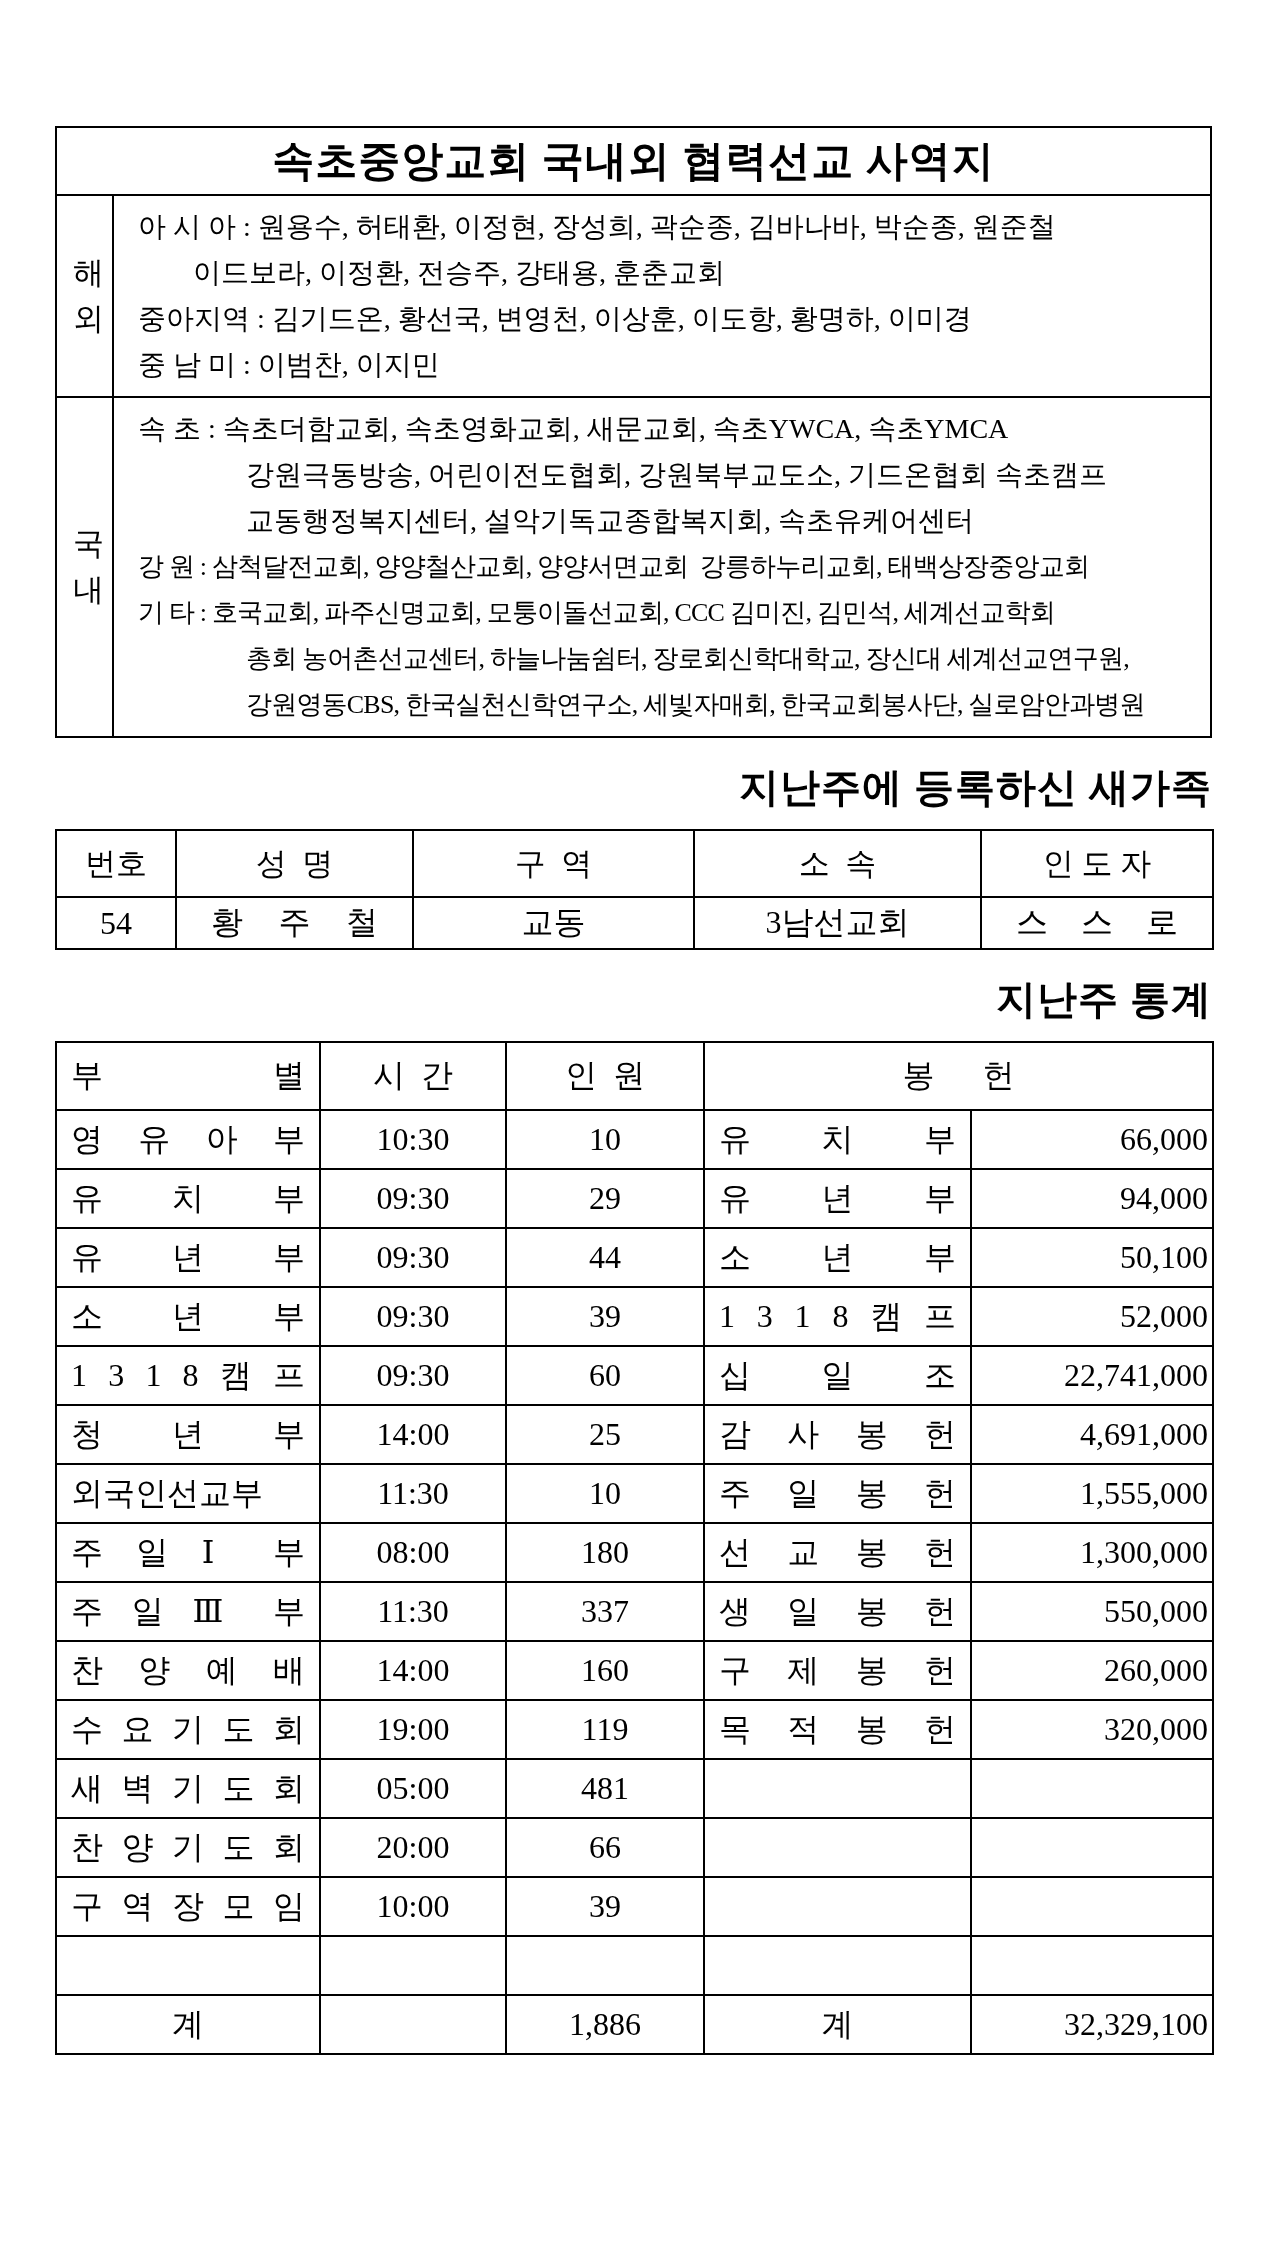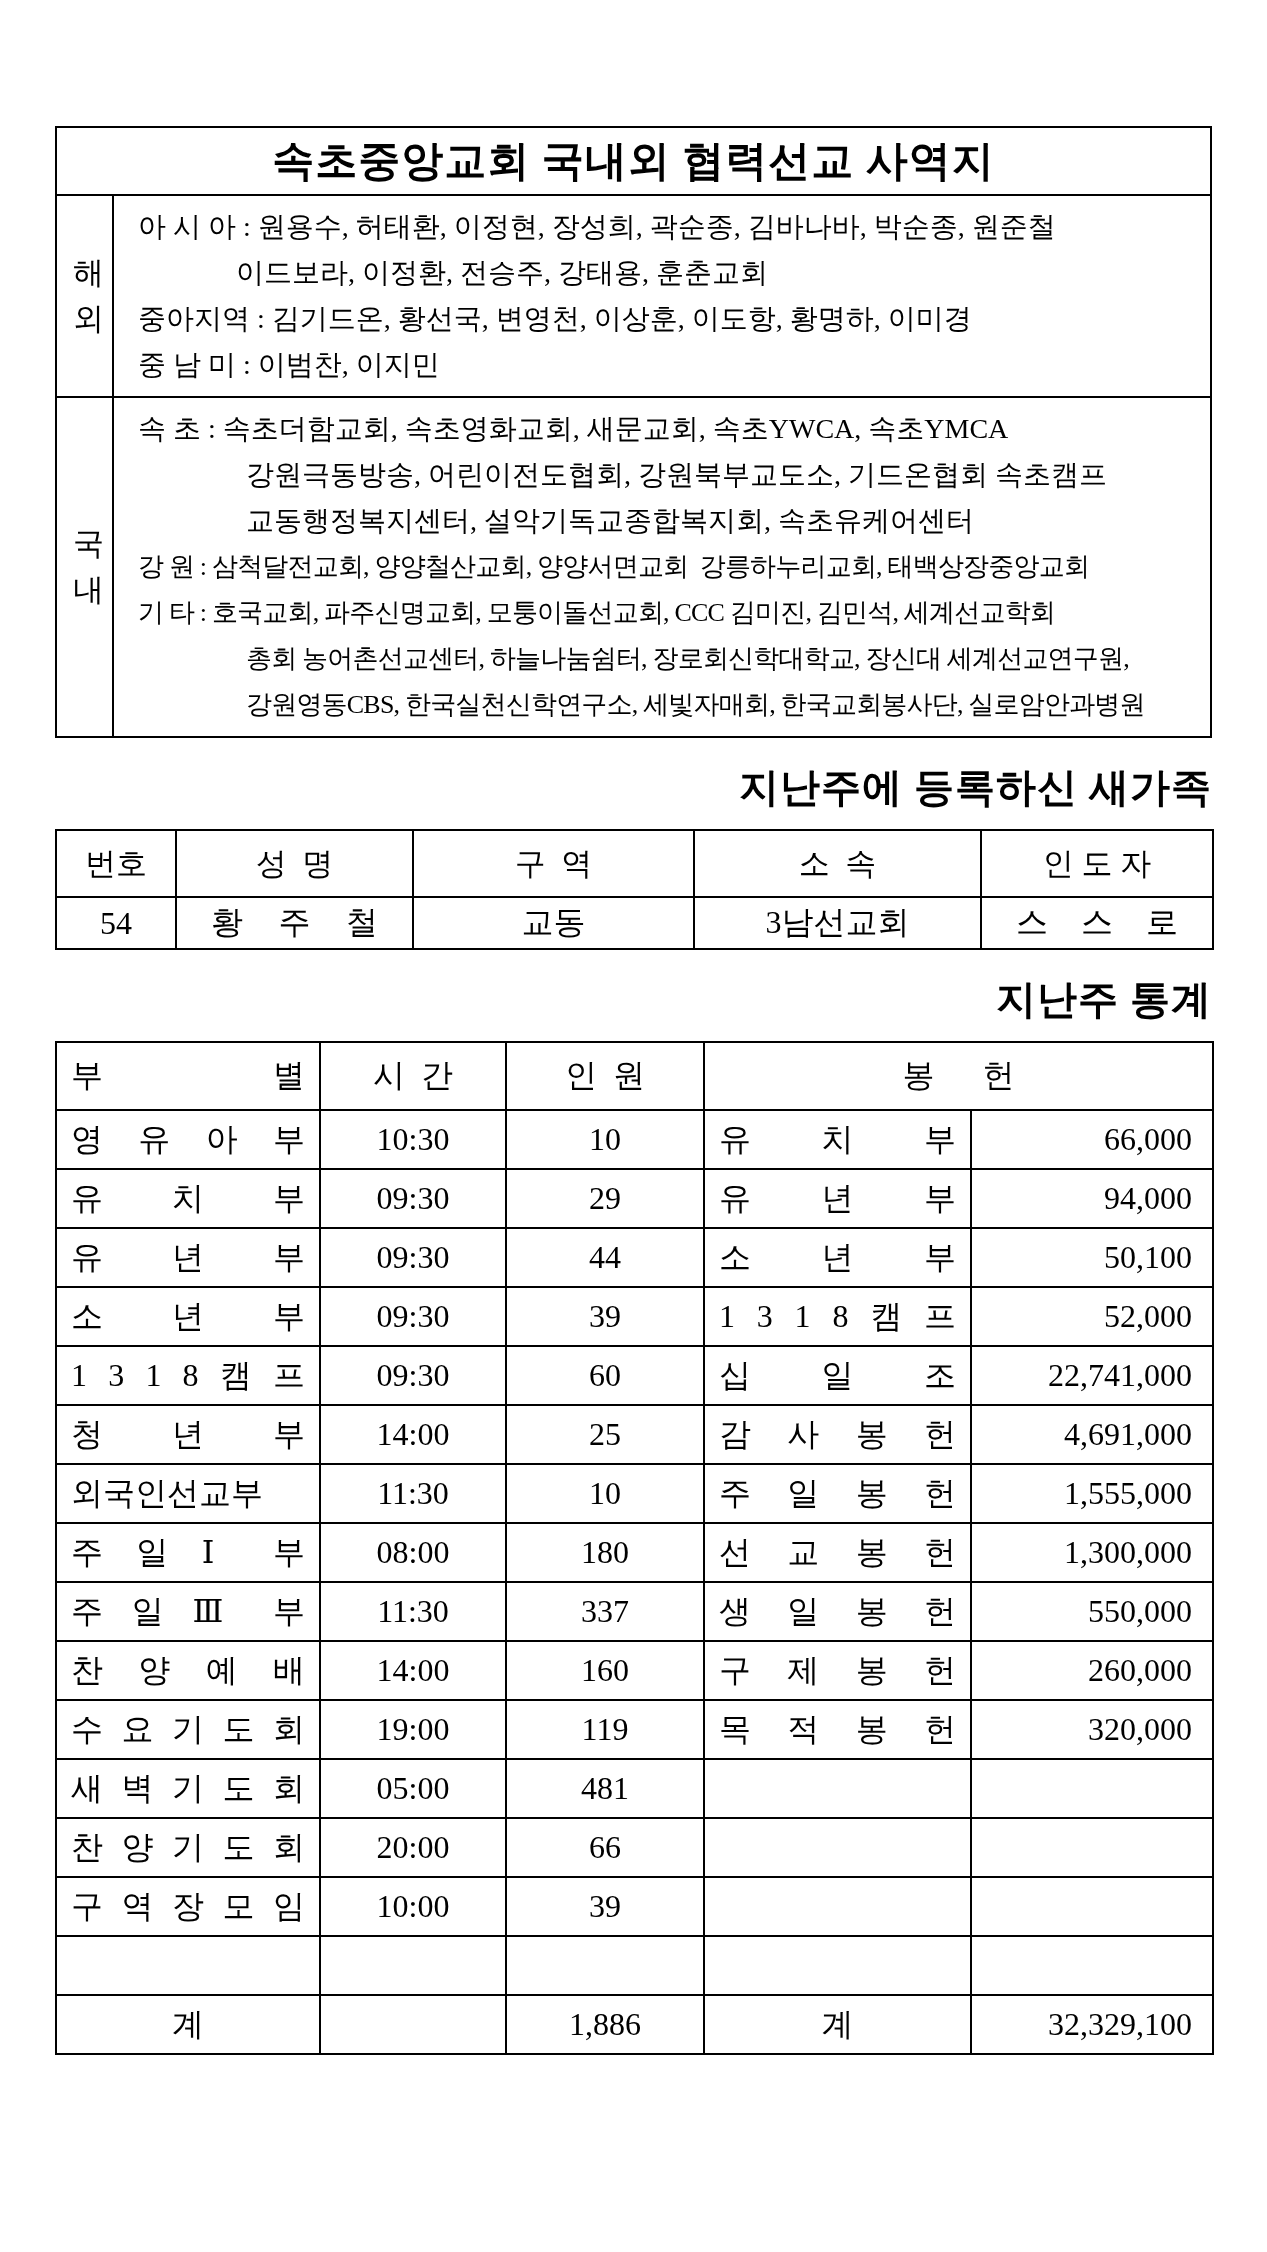--- a/index.html
+++ b/index.html
@@ -13,35 +13,35 @@
 
   table { border-collapse: collapse; width: 100%; table-layout: fixed; }
   td, th { border: 2px solid #000; font-weight: normal; vertical-align: middle; }
 
   
   .mission-title { height: 68px; text-align: center; font-size: 42px; font-weight: bold; letter-spacing: 1px; }
   .region-label { text-align: right; font-size: 31px; word-break: break-all; line-height: 1.5; padding: 4px 16px; }
   .region-content { padding: 8px 8px 8px 0; }
   .mline { font-size: 28px; line-height: 46px; white-space: pre; overflow: hidden; padding-left: 24px; }
   .ind1 { padding-left: 132px; }
-  .ind2 { padding-left: 114px; margin-left: 8px; }
+  .ind2 { padding-left: 79px; }
   .small { font-size: 26px; letter-spacing: -0.8px; }
 
   .section-title { text-align: right; font-size: 40px; font-weight: bold; margin: 22px 0 14px; letter-spacing: 1px; }
 
   
   .newcomer-table th { height: 67px; font-size: 31px; }
   .newcomer-table td { height: 52px; font-size: 32px; }
 
   
   .stats-table th { height: 68px; font-size: 32px; }
   .stats-table td { height: 59px; font-size: 32px; }
 
   .c-center { text-align: center; white-space: pre; }
-  .c-right  { text-align: right; padding-right: 20px; white-space: pre; border-radius: 23px; }
+  .c-right  { text-align: right; padding-right: 4px; white-space: pre; border-radius: 23px; }
   .c-just   { text-align: justify; text-align-last: justify; padding: 0 14px; }
   .spread   { text-align: justify; text-align-last: justify; padding: 0 34px; }
 </style>
 </head>
 <body>
 
 <div class="content">
 
   <table class="mission-table">
     <colgroup>

